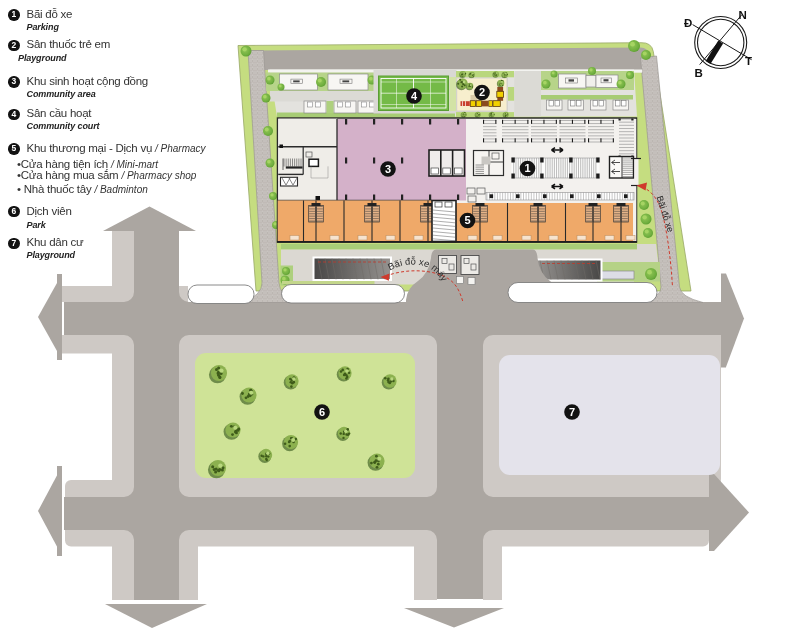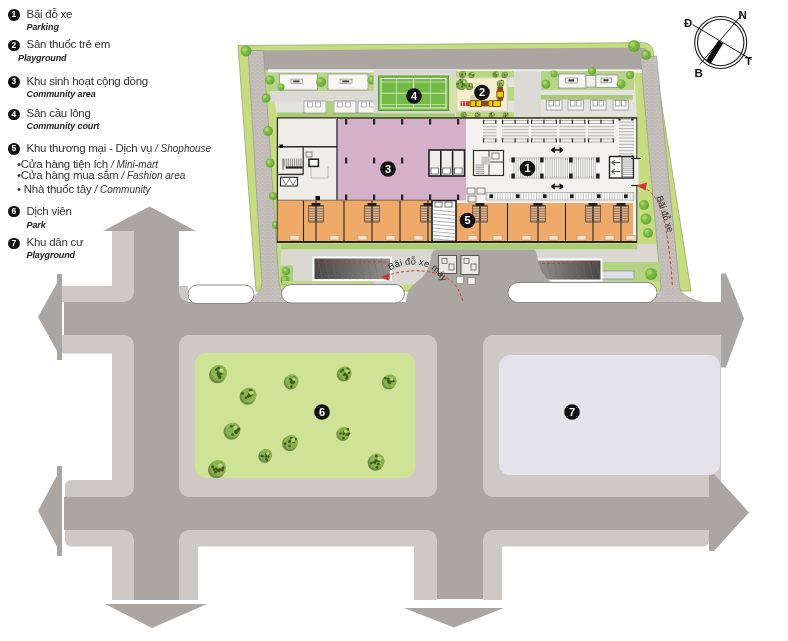--- a/index.html
+++ b/index.html
@@ -995,22 +995,22 @@
     <div class="bdg" style="left:8px;top:108.7px;">4</div>
     <div class="bdg" style="left:8px;top:143.1px;">5</div>
     <div class="bdg" style="left:8px;top:205.9px;">6</div>
     <div class="bdg" style="left:8px;top:237.7px;">7</div>
     <div class="lg" style="left:26.5px;top:7.5px;">Bãi đỗ xe</div>
     <div class="sub" style="left:26.5px;top:22px;">Parking</div>
     <div class="lg" style="left:26.5px;top:38.4px;">Sân thuốc trẻ em</div>
     <div class="sub" style="left:18px;top:53.3px;">Playground</div>
     <div class="lg" style="left:26.5px;top:74.9px;">Khu sinh hoạt cộng đồng</div>
     <div class="sub" style="left:26.5px;top:89px;text-align:center;">Community area</div>
-    <div class="lg" style="left:26.5px;top:107.3px;">Sân cầu lông</div>
+    <div class="lg" style="left:26.5px;top:107.3px;">Sân cầu hoạt</div>
     <div class="sub" style="left:26.5px;top:121.4px;">Community court</div>
-    <div class="lg" style="left:26.5px;top:141.8px;">Khu thương mại - Dịch vụ <i>/ Shophouse</i></div>
+    <div class="lg" style="left:26.5px;top:141.8px;">Khu thương mại - Dịch vụ <i>/ Pharmacy</i></div>
     <div class="lg" style="left:17px;top:158px;">•Cửa hàng tiện ích <i>/ Mini-mart</i></div>
-    <div class="lg" style="left:17px;top:169px;">•Cửa hàng mua sắm <i>/ Fashion area</i></div>
-    <div class="lg" style="left:17px;top:183.2px;">• Nhà  thuốc tây <i>/ Community</i></div>
+    <div class="lg" style="left:17px;top:169px;">•Cửa hàng mua sắm <i>/ Pharmacy shop</i></div>
+    <div class="lg" style="left:17px;top:183.2px;">• Nhà  thuốc tây <i>/ Badminton</i></div>
     <div class="lg" style="left:26.5px;top:204.7px;">Dịch viên</div>
     <div class="sub" style="left:26.5px;top:219.6px;text-align:center;">Park</div>
     <div class="lg" style="left:26.5px;top:235.9px;">Khu dân cư</div>
     <div class="sub" style="left:26.5px;top:250px;">Playground</div>
   </div>
 </body></html>

